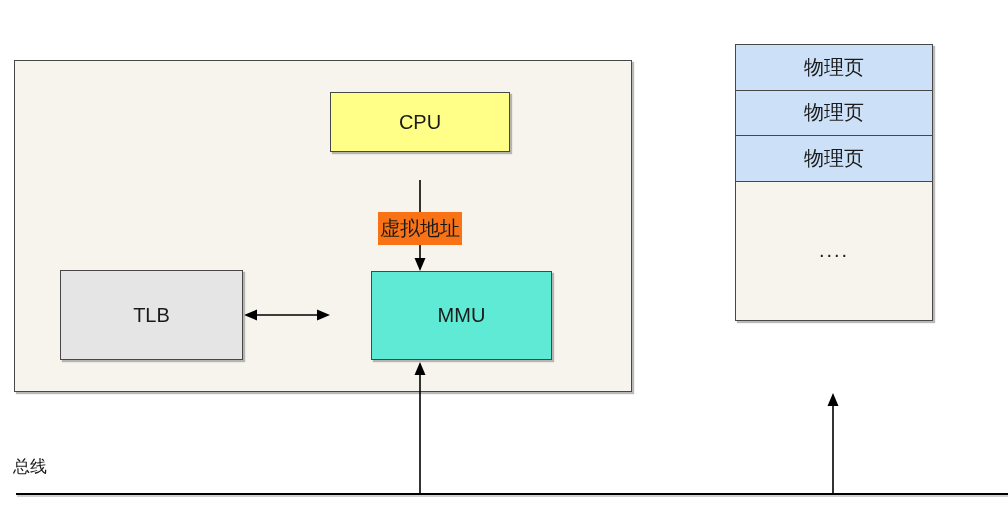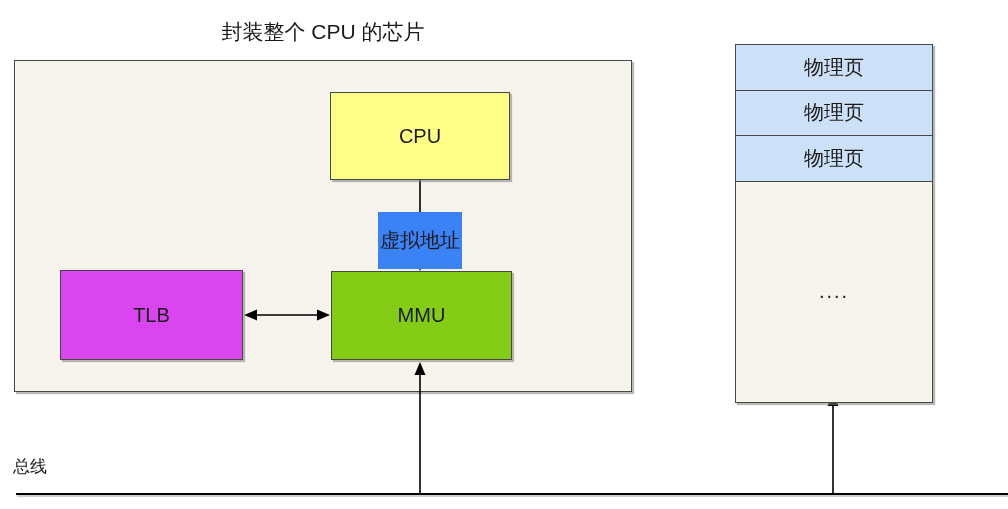--- a/index.html
+++ b/index.html
@@ -29,22 +29,22 @@
     box-shadow: 2px 2px 1px rgba(128,128,128,0.55);
     display: flex;
     align-items: center;
     justify-content: center;
     font-size: 20px;
   }
   .container-box {
     background: #f7f4ed;
   }
   .cpu-box   { background: #ffff88; }
-  .tlb-box   { background: #d946ef; }
-  .mmu-box   { background: #84cc16; }
+  .tlb-box   { background: #e5e5e5; }
+  .mmu-box   { background: #5eead4; margin-left: 40px; }
   .memory-box {
     background: #f7f4ed;
     flex-direction: column;
     align-items: stretch;
     justify-content: flex-start;
   }
   .mem-row {
     height: 45.6px;
     box-sizing: border-box;
     background: #cce1f8;
@@ -59,45 +59,44 @@
     flex: 1 1 auto;
     display: flex;
     align-items: center;
     justify-content: center;
     font-size: 20px;
     letter-spacing: 2px;
   }
   .edge-label {
     position: absolute;
     transform: translateX(-50%);
-    background: #3b82f6;
+    background: #f97316;
     font-size: 20px;
     line-height: 25px;
-    padding: 16px 2px;
+    padding: 4px 2px;
     white-space: nowrap;
     text-align: center;
   }
   .plain-label {
     position: absolute;
     font-size: 17px;
     white-space: nowrap;
   }
   svg.overlay {
     position: absolute;
     left: 0; top: 0;
     width: 1008px; height: 509px;
     pointer-events: none;
   }
 </style>
 </head>
 <body>
 
 <div id="canvas">
 
-  <div class="abs title" style="left:14px; top:18px; width:618px;">封装整个 CPU 的芯片</div>
 
   <div class="box container-box" style="left:14px; top:60px; width:618px; height:332px;"></div>
 
   <svg class="overlay" viewBox="0 0 1008 509" xmlns="http://www.w3.org/2000/svg">
 
     <g stroke="#000" fill="#000">
       <line x1="420" y1="180" x2="420" y2="259" stroke-width="1.6"></line>
       <polygon points="414.5,258 425.5,258 420,271" stroke="none"></polygon>
     </g>
 
@@ -116,33 +115,33 @@
       <line x1="833" y1="493" x2="833" y2="405" stroke-width="1.6"></line>
       <polygon points="827.5,406 838.5,406 833,393" stroke="none"></polygon>
     </g>
 
     <g>
       <line x1="17" y1="496" x2="1008" y2="496" stroke="#999999" stroke-width="1.4" opacity="0.6"></line>
       <line x1="16" y1="494" x2="1008" y2="494" stroke="#000000" stroke-width="2"></line>
     </g>
   </svg>
 
-  <div class="box cpu-box" style="left:330px; top:92px; width:180px; height:88px;">
+  <div class="box cpu-box" style="left:330px; top:92px; width:180px; height:60px;">
     <span>CPU</span>
   </div>
 
   <div class="box tlb-box" style="left:60px; top:270px; width:183px; height:90px;">
     <span>TLB</span>
   </div>
 
   <div class="box mmu-box" style="left:331px; top:271px; width:181px; height:89px;">
     <span>MMU</span>
   </div>
 
-  <div class="box memory-box" style="left:735px; top:44px; width:198px; height:359px;">
+  <div class="box memory-box" style="left:735px; top:44px; width:198px; height:277px;">
     <div class="mem-row">
       <span>物理页</span>
     </div>
     <div class="mem-row">
       <span>物理页</span>
     </div>
     <div class="mem-row">
       <span>物理页</span>
     </div>
     <div class="mem-rest">

